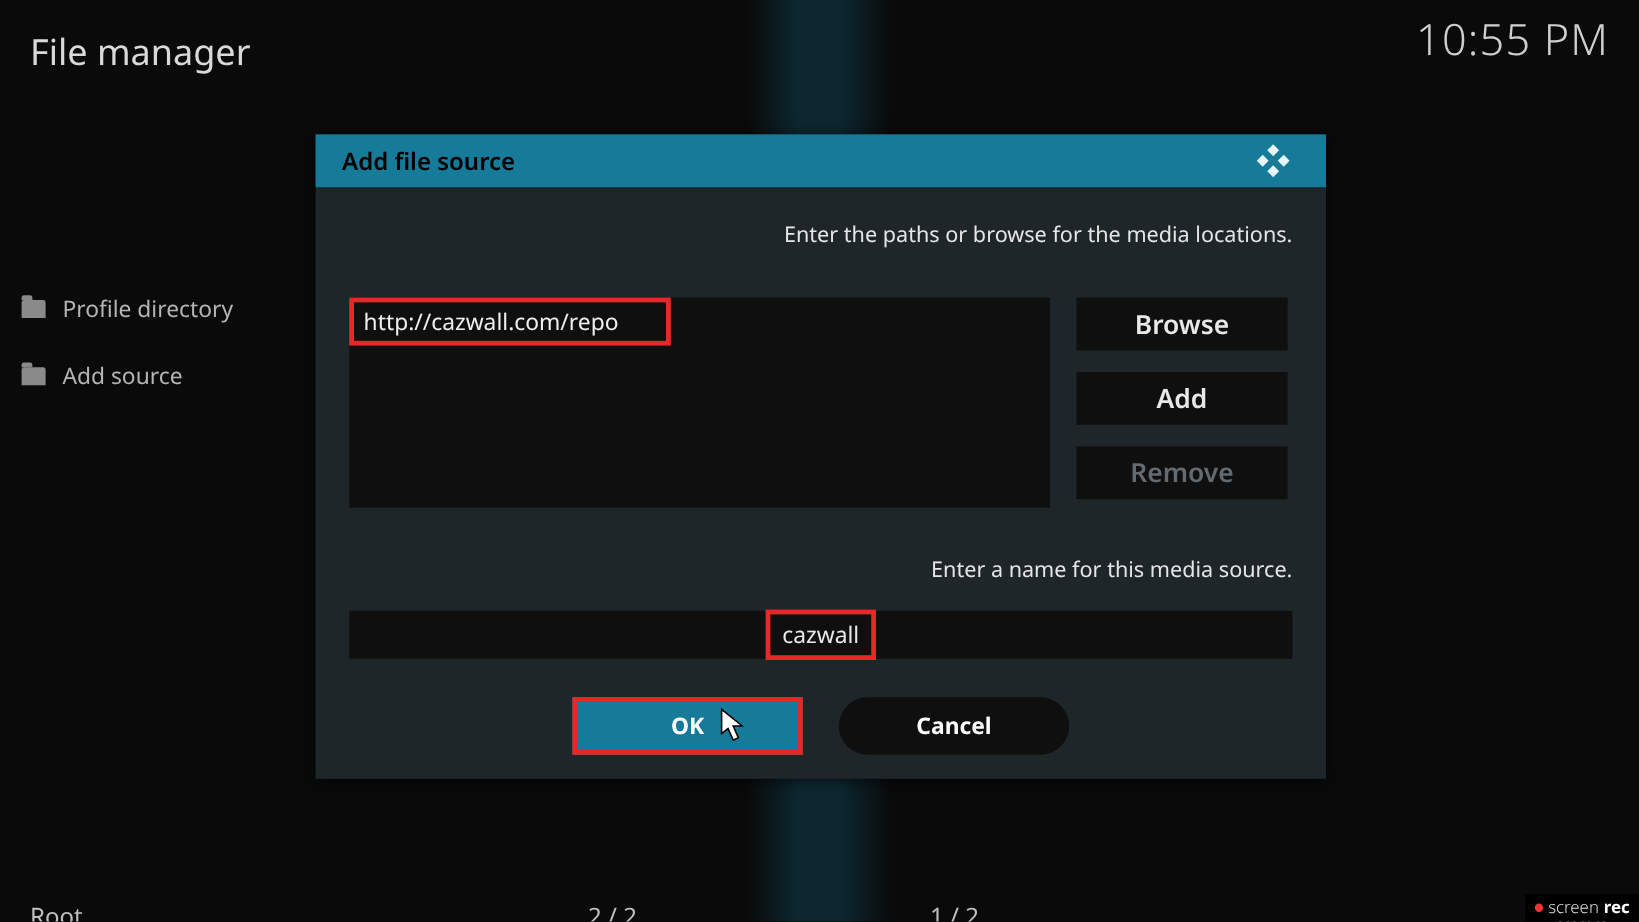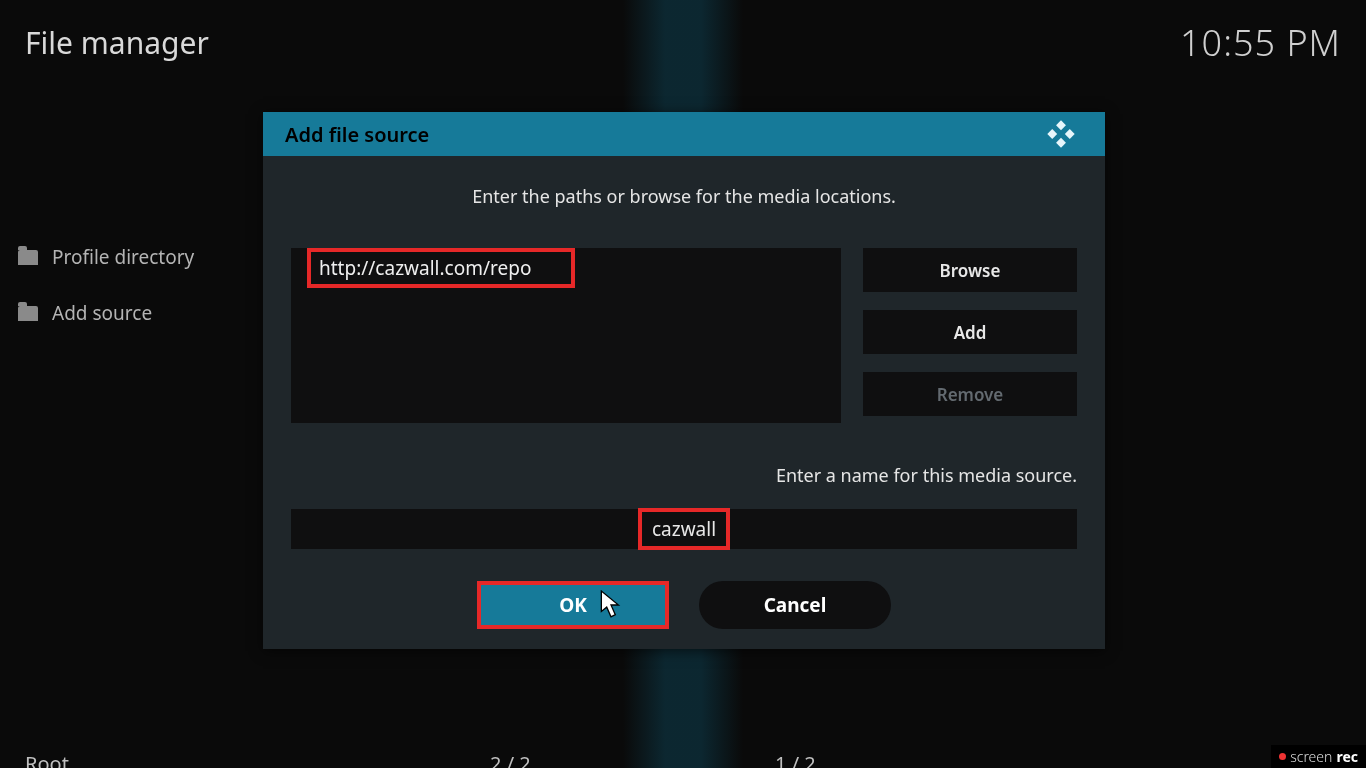--- a/index.html
+++ b/index.html
@@ -26,21 +26,21 @@
   .header-title {
     position: absolute;
     top: 22px;
     left: 25px;
     font-size: 30px;
     font-weight: 400;
     color: #d9d9d9;
   }
   .header-clock {
     position: absolute;
-    top: 18px;
+    top: 8px;
     right: 25px;
     font-size: 36px;
     font-weight: 300;
     color: #cfcfcf;
     letter-spacing: 1px;
   }
   
   .side-item {
     position: absolute;
     left: 18px;
@@ -119,56 +119,56 @@
     font-size: 20px;
     font-weight: 600;
   }
   .kodi-logo {
     width: 28px;
     height: 28px;
     display: block;
   }
   .dlg-body { padding: 28px 28px 20px 28px; }
   .dlg-instr {
-    text-align: center;
+    text-align: right;
     color: #e5e5e5;
     font-size: 18px;
     margin-bottom: 40px;
   }
   .paths-row { display: flex; gap: 22px; }
   .paths-box {
     background: #0f0f10;
     width: 584px;
     height: 175px;
     padding: 0;
     position: relative;
   }
   .path-input {
     position: absolute;
     top: 0;
-    left: 16px;
+    left: 0;
     width: 268px;
     height: 40px;
     border: 4px solid #e62828;
     background: transparent;
     color: #efefef;
     font-size: 19px;
     padding: 0 8px;
     display: flex;
     align-items: center;
     outline: 2px solid #e62828;
     outline-offset: -3px;
   }
   .side-buttons { display: flex; flex-direction: column; gap: 18px; }
   .sbtn {
-    width: 214px;
+    width: 176px;
     height: 44px;
     background: #0f0f10;
     color: #e8e8e8;
-    font-size: 17px;
+    font-size: 22px;
     font-weight: 600;
     display: flex;
     align-items: center;
     justify-content: center;
     cursor: pointer;
   }
   .sbtn.disabled { color: #636a70; cursor: default; }
   .dlg-instr2 { text-align: right; margin-top: 40px; font-size: 18px; color: #e5e5e5; }
   .name-input-wrap { margin-top: 22px; display: flex; justify-content: center; }
   .name-input {

